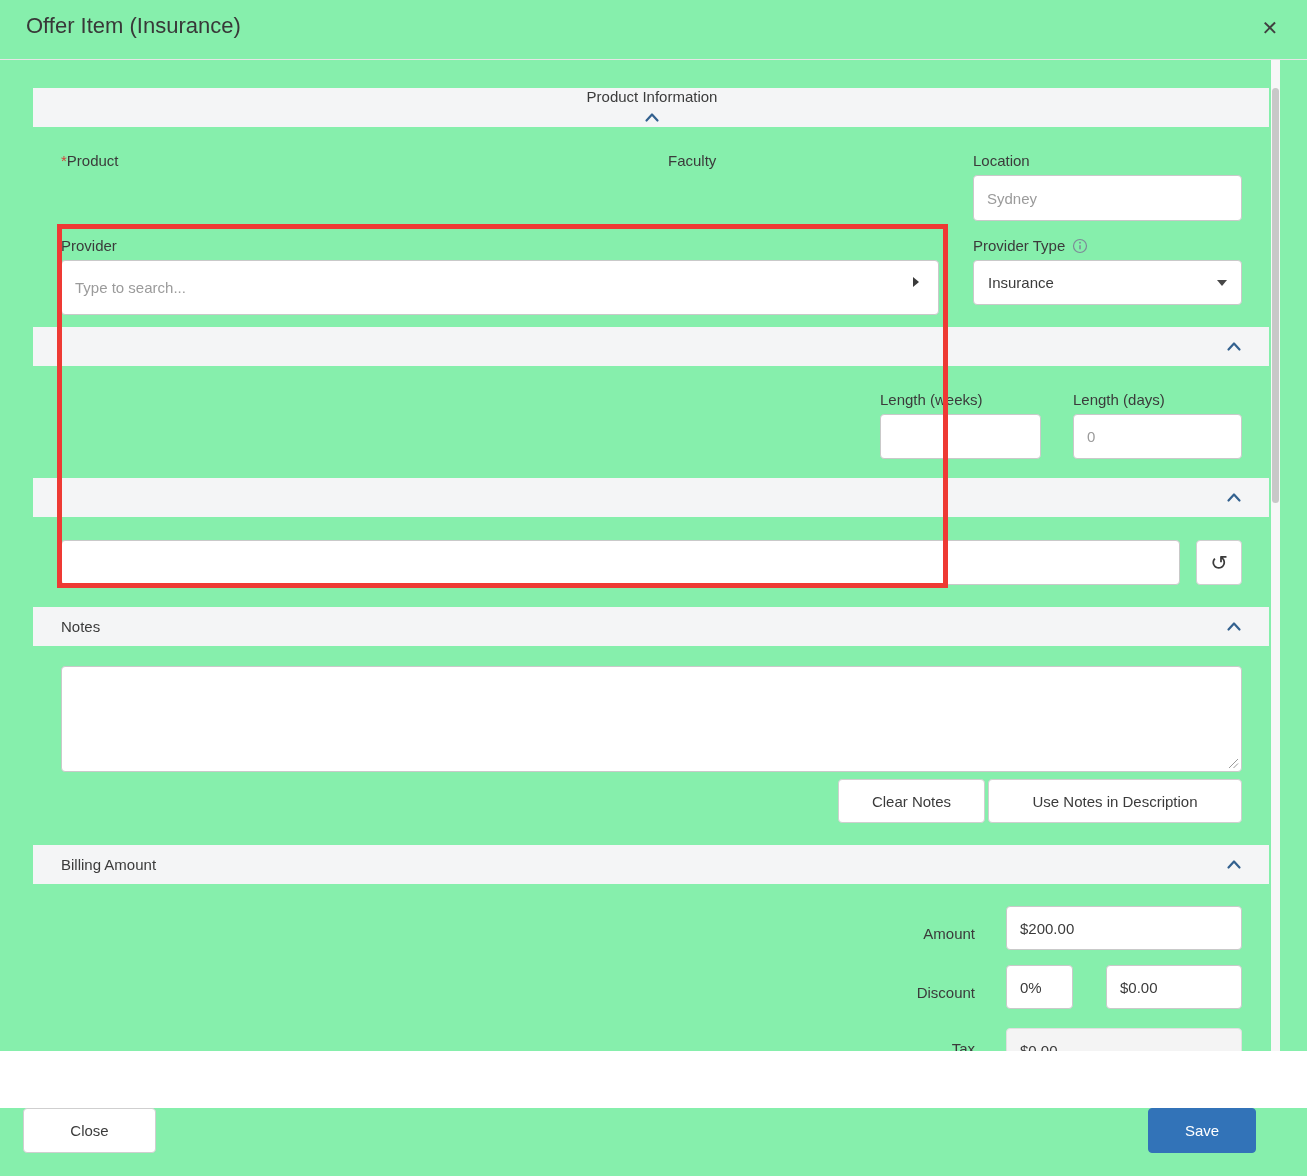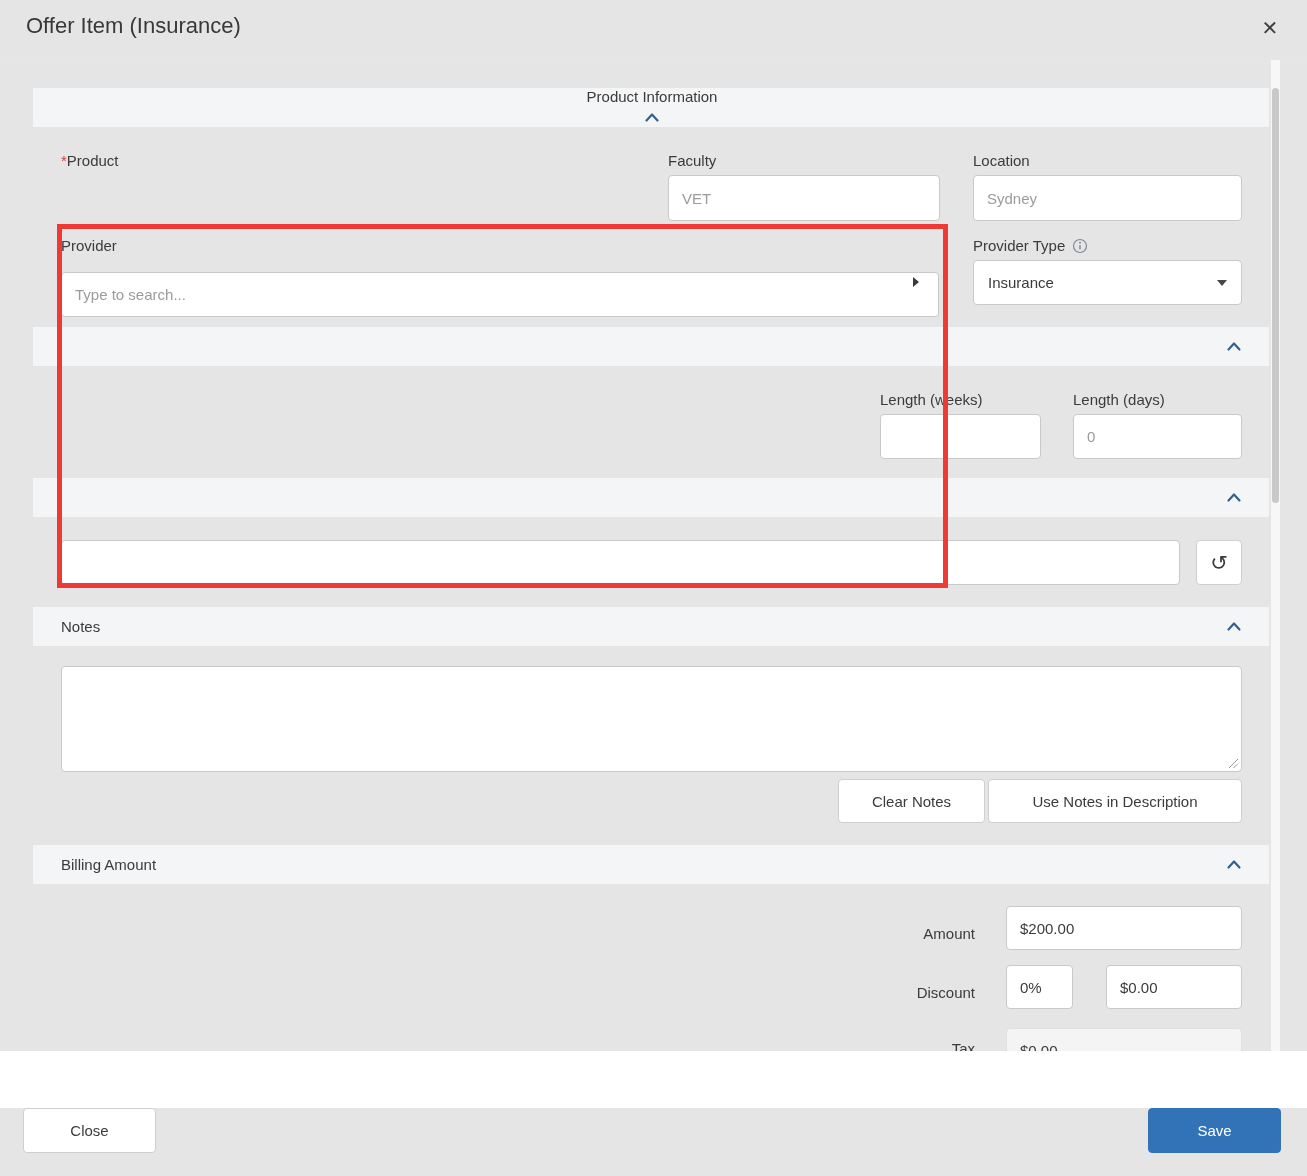--- a/index.html
+++ b/index.html
@@ -1,17 +1,17 @@
 <!DOCTYPE html>
 <html><head>
 <meta charset="utf-8">
 <style>
   * { margin:0; padding:0; box-sizing:border-box; }
   body { font-family:"Liberation Sans","DejaVu Sans",sans-serif; background:#fff; }
-  .page { position:relative; width:1307px; height:1176px; background:#e5e5e5; overflow:hidden; color:#3b3b3b; }
+  .page { position:relative; width:1307px; height:1176px; background:#86efac; overflow:hidden; color:#3b3b3b; }
   .abs { position:absolute; }
   .title { font-size:22px; color:#383838; }
   .lbl { position:absolute; font-size:15px; color:#3b3b3b; white-space:nowrap; }
   .bar { position:absolute; left:33px; width:1236px; height:39px; background:#f4f5f6;
          display:flex; align-items:center; justify-content:space-between; padding:0 26px 0 28px; }
   .bar .t { font-size:15px; color:#3b3b3b; }
   .inp { position:absolute; border:1px solid #c9c9c9; border-radius:4px; font-size:15px;
          color:#3b3b3b; padding:0 13px; background:#fff; font-family:inherit; outline:none; }
   .inp::placeholder, input::placeholder { color:#9b9b9b; opacity:1; }
   .muted { color:#9b9b9b; }
@@ -50,25 +50,24 @@
     <span class="t">Product Information</span>
     <svg class="chev" width="18" height="18" viewBox="0 0 18 18">
         <polyline points="3.5,11.5 9,5.5 14.5,11.5" fill="none" stroke="#33618f" stroke-width="2.2" stroke-linecap="round" stroke-linejoin="round"></polyline>
       </svg>
   </div>
 
   <div class="lbl" style="left:61px; top:152px;"><span style="color:#d43f3a;">*</span><span>Product</span></div>
   <div class="lbl" style="left:668px; top:152px;">Faculty</div>
   <div class="lbl" style="left:973px; top:152px;">Location</div>
 
-  <input class="inp muted" style="left: 668px; top: 175px; width: 272px; height: 46px;" disabled="" value="VET">
   <input class="inp muted" style="left: 973px; top: 175px; width: 269px; height: 46px;" disabled="" value="Sydney">
 
   <div class="lbl" style="left:61px; top:237px;">Provider</div>
-  <input class="inp" style="left: 61px; top: 260px; width: 878px; height: 45px; padding-right: 34px; margin-top: 12px;" placeholder="Type to search...">
+  <input class="inp" style="left: 61px; top: 260px; width: 878px; height: 55px; padding-right: 34px;" placeholder="Type to search...">
   <span class="abs caret-right" style="left:913px; top:277px;"></span>
 
   <div class="lbl" style="left:973px; top:237px; display:flex; align-items:center; gap:7px;">
     <span>Provider Type</span>
     <svg width="16" height="16" viewBox="0 0 16 16">
         <circle cx="8" cy="8" r="6.5" fill="none" stroke="#7d8a97" stroke-width="1.2"></circle>
         <line x1="8" y1="7.2" x2="8" y2="11.2" stroke="#7d8a97" stroke-width="1.5"></line>
         <circle cx="8" cy="4.7" r="0.95" fill="#7d8a97"></circle>
       </svg>
   </div>
@@ -129,15 +128,15 @@
   <input class="inp" style="left: 1106px; top: 965px; width: 136px; height: 44px;" value="$0.00">
   <div class="lbl" style="left:830px; top:1040px; width:145px; text-align:right;">Tax</div>
   <input class="inp" style="left: 1006px; top: 1028px; width: 236px; height: 44px; background: rgb(244, 244, 244); border-color: rgb(224, 224, 224);" disabled="" value="$0.00">
 
   <div class="abs" style="left:0; top:1051px; width:1307px; height:57px; background:#fff; z-index:7;"></div>
 
   <div class="abs" style="left:1271px; top:60px; width:9px; height:991px; background:#f7f7f7;"></div>
   <div class="abs" style="left:1272px; top:88px; width:7px; height:415px; background:#c8c8c8; border-radius:4px;"></div>
 
   <div class="btn" style="left:23px; top:1108px; width:133px; height:45px; z-index:8;">Close</div>
-  <div class="btn btn-primary" style="left:1148px; top:1108px; width:133px; height:45px; z-index:8;">Save</div>
+  <div class="btn btn-primary" style="left:1148px; top:1108px; width:108px; height:45px; z-index:8;">Save</div>
 
 </div>
 
 </body></html>

